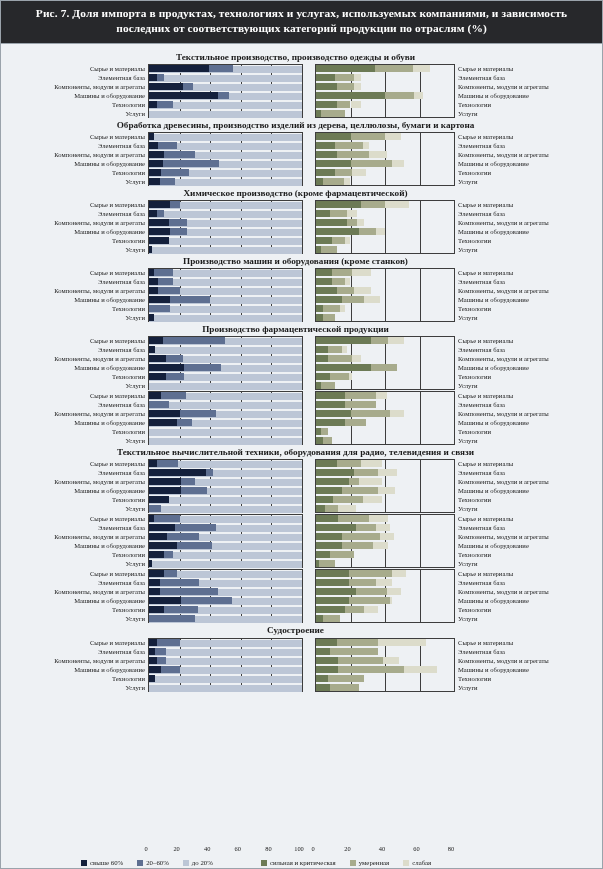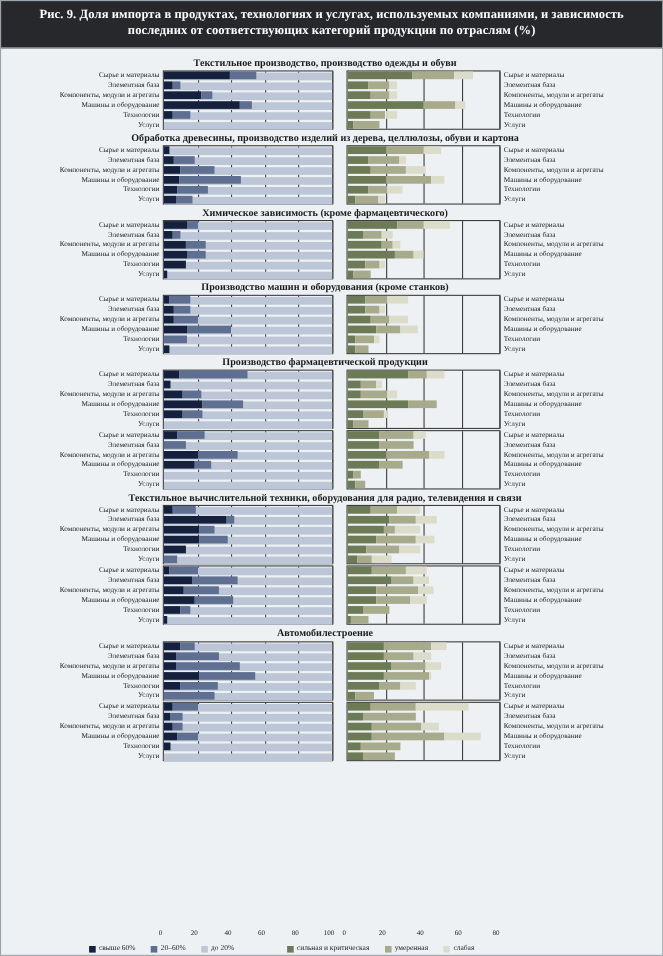--- a/index.html
+++ b/index.html
@@ -140,21 +140,21 @@
     font-size: 7.6px;
     padding: 2px 0 3px 6px;
     border-top: 0;
   }
 </style>
 </head>
 <body>
 
 <div class="figure">
 
-  <div class="title-bar">Рис. 9.  Доля импорта в продуктах, технологиях и услугах, используемых компаниями, и зависимость последних от соответствующих категорий продукции по отраслям (%)</div>
+  <div class="title-bar">Рис. 7.  Доля импорта в продуктах, технологиях и услугах, используемых компаниями, и зависимость последних от соответствующих категорий продукции по отраслям (%)</div>
 
   <div class="col-heads">
   </div>
 
   <div class="panels" id="panels">
       <div class="panel">
         <div class="panel-title">Текстильное производство, производство одежды и обуви</div>
         <div class="panel-body">
           <div class="lbl-col">
             <div>Сырье и материалы</div>
@@ -247,21 +247,21 @@
             <div>Сырье и материалы</div>
             <div>Элементная база</div>
             <div>Компоненты, модули и агрегаты</div>
             <div>Машины и оборудование</div>
             <div>Технологии</div>
             <div>Услуги</div>
           </div>
         </div>
       </div>
       <div class="panel">
-        <div class="panel-title">Обработка древесины, производство изделий из дерева, целлюлозы, обуви и картона</div>
+        <div class="panel-title">Обработка древесины, производство изделий из дерева, целлюлозы, бумаги и картона</div>
         <div class="panel-body">
           <div class="lbl-col">
             <div>Сырье и материалы</div>
             <div>Элементная база</div>
             <div>Компоненты, модули и агрегаты</div>
             <div>Машины и оборудование</div>
             <div>Технологии</div>
             <div>Услуги</div>
           </div>
           <div class="plot left">
@@ -349,21 +349,21 @@
             <div>Сырье и материалы</div>
             <div>Элементная база</div>
             <div>Компоненты, модули и агрегаты</div>
             <div>Машины и оборудование</div>
             <div>Технологии</div>
             <div>Услуги</div>
           </div>
         </div>
       </div>
       <div class="panel">
-        <div class="panel-title">Химическое зависимость (кроме фармацевтического)</div>
+        <div class="panel-title">Химическое производство (кроме фармацевтической)</div>
         <div class="panel-body">
           <div class="lbl-col">
             <div>Сырье и материалы</div>
             <div>Элементная база</div>
             <div>Компоненты, модули и агрегаты</div>
             <div>Машины и оборудование</div>
             <div>Технологии</div>
             <div>Услуги</div>
           </div>
           <div class="plot left">
@@ -940,21 +940,20 @@
             <div>Сырье и материалы</div>
             <div>Элементная база</div>
             <div>Компоненты, модули и агрегаты</div>
             <div>Машины и оборудование</div>
             <div>Технологии</div>
             <div>Услуги</div>
           </div>
         </div>
       </div>
       <div class="panel">
-        <div class="panel-title">Автомобилестроение</div>
         <div class="panel-body">
           <div class="lbl-col">
             <div>Сырье и материалы</div>
             <div>Элементная база</div>
             <div>Компоненты, модули и агрегаты</div>
             <div>Машины и оборудование</div>
             <div>Технологии</div>
             <div>Услуги</div>
           </div>
           <div class="plot left">
@@ -1041,20 +1040,21 @@
             <div>Сырье и материалы</div>
             <div>Элементная база</div>
             <div>Компоненты, модули и агрегаты</div>
             <div>Машины и оборудование</div>
             <div>Технологии</div>
             <div>Услуги</div>
           </div>
         </div>
       </div>
       <div class="panel">
+        <div class="panel-title">Судостроение</div>
         <div class="panel-body">
           <div class="lbl-col">
             <div>Сырье и материалы</div>
             <div>Элементная база</div>
             <div>Компоненты, модули и агрегаты</div>
             <div>Машины и оборудование</div>
             <div>Технологии</div>
             <div>Услуги</div>
           </div>
           <div class="plot left">

